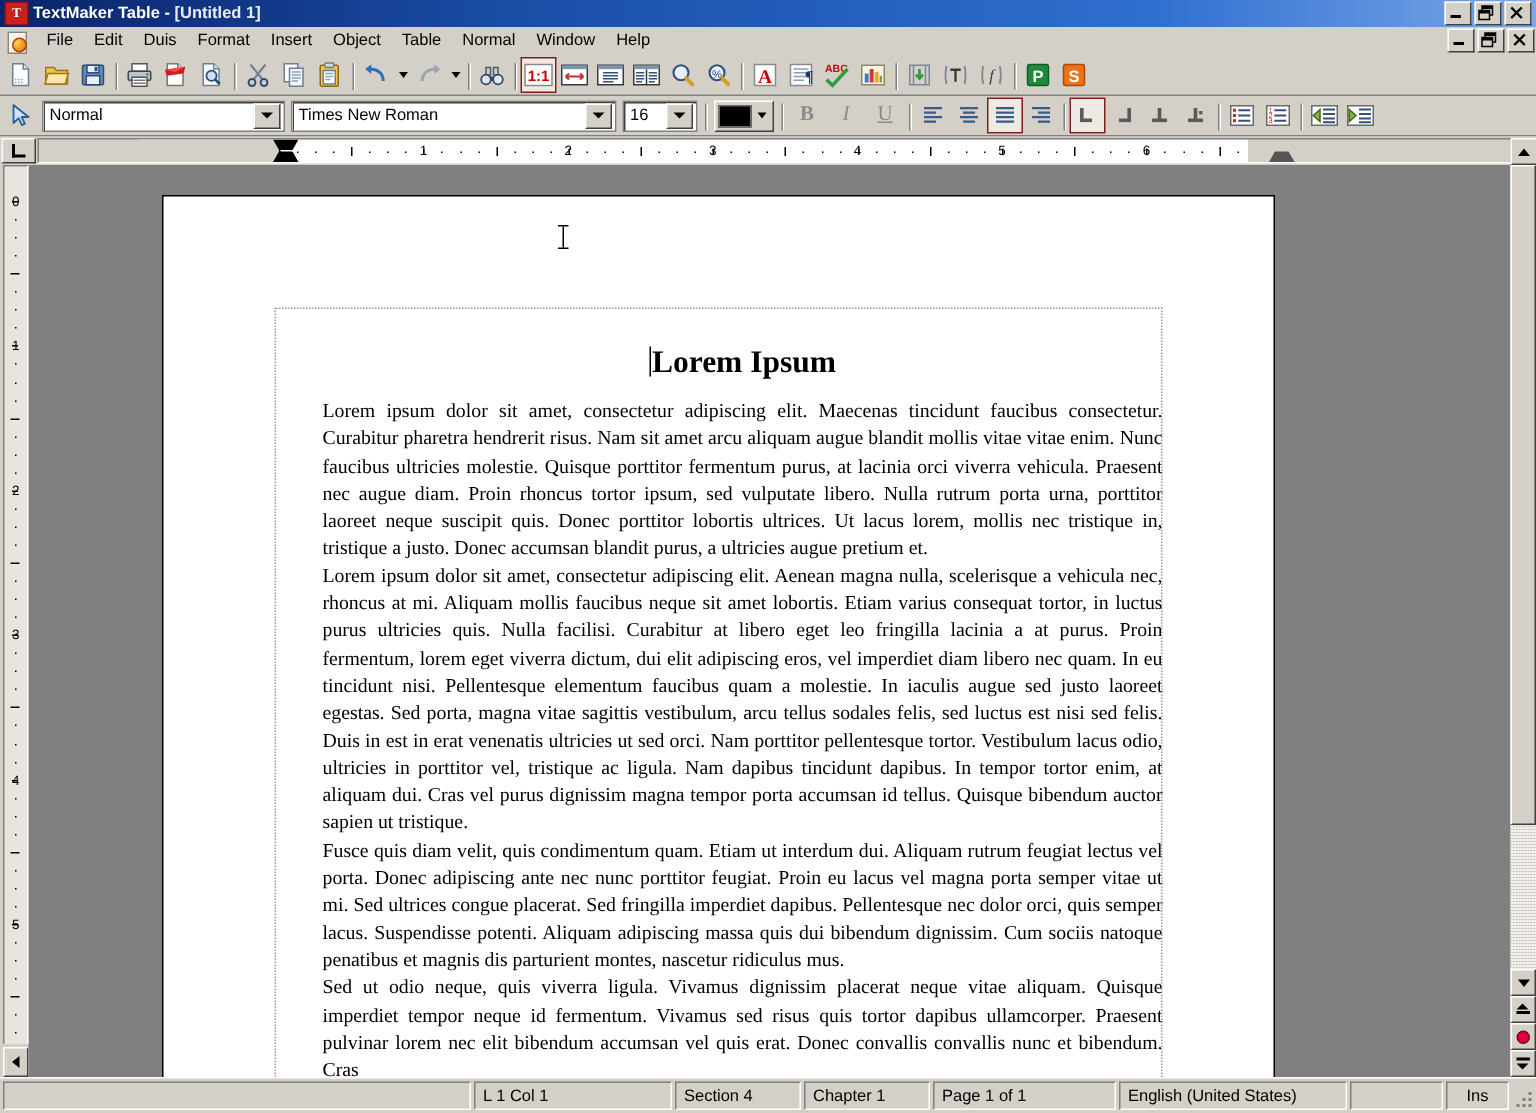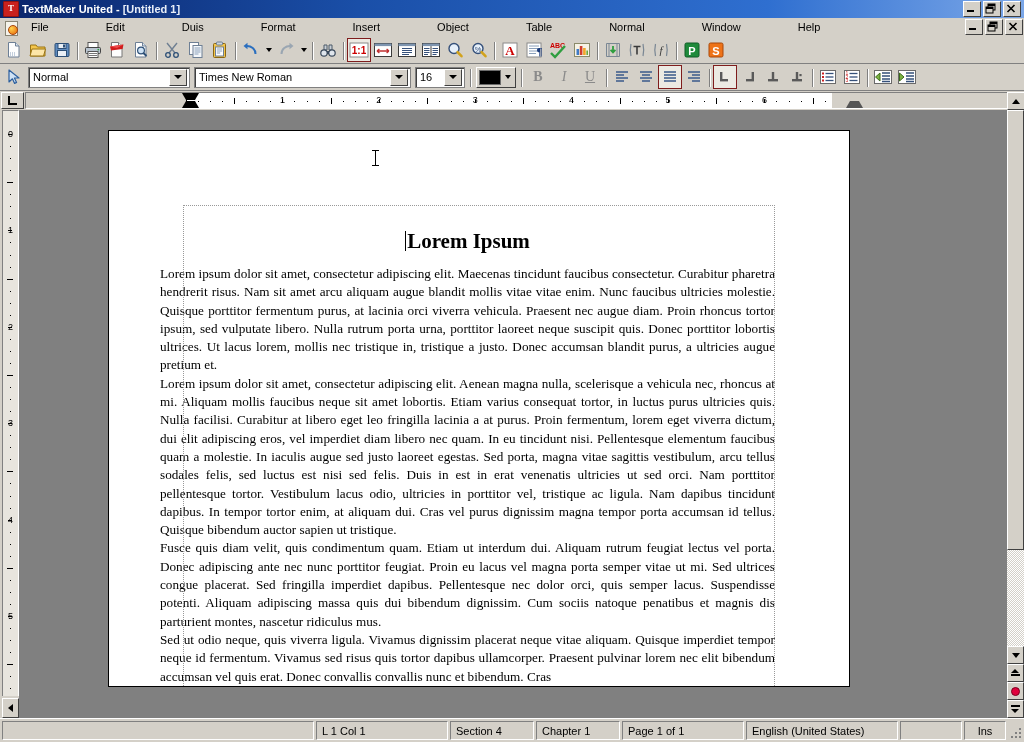--- a/index.html
+++ b/index.html
@@ -38,21 +38,21 @@
   .menurow{
     height:18px;flex:0 0 18px;background:#d4d0c8;display:flex;align-items:center;
     border-bottom:1px solid #d4d0c8;
   }
   .menu-icon{
     width:16px;height:15px;margin:0 4px 0 4px;flex:0 0 16px;position:relative;
   }
   .menu-icon .sheet{position:absolute;left:1px;top:1px;width:11px;height:13px;background:#f5f3ea;border:1px solid #8a8575;}
   .menu-icon .dot{position:absolute;left:4px;top:5px;width:8px;height:8px;border-radius:50%;
     background:radial-gradient(circle at 30% 30%,#ffd34d,#e8670a);border:1px solid #a8420a;}
-  .menuitems{display:flex;gap:43px;}
+  .menuitems{display:flex;}
   .menuitems .mi{padding:2px 7px;font-size:11px;color:#000;cursor:default;}
   .menurow .spacer{flex:1;}
 
   
   .toolbar{
     height:26px;flex:0 0 26px;background:#d4d0c8;display:flex;align-items:center;
     padding:0 2px;gap:0px;
     border-bottom:1px solid #808080;
   }
   .toolbar.second{border-bottom:1px solid #808080;}
@@ -135,21 +135,21 @@
   .canvas{flex:1;background:#808080;position:relative;overflow:hidden;}
   .page{
     position:absolute;left:88px;top:20px;width:740px;background:#fff;
     border:1px solid #000;
   }
   .page .margin-box{
     position:absolute;left:74px;top:74px;right:74px;bottom:0;
     border-top:1px dotted #999;border-left:1px dotted #999;border-right:1px dotted #999;
     pointer-events:none;
   }
-  .doc-inner{padding:98px 74px 0 51px;font-family:"Liberation Serif",serif;}
+  .doc-inner{padding:98px 74px 0 106px;font-family:"Liberation Serif",serif;}
   .doc-title{
     text-align:center;font-size:21px;font-weight:bold;margin:0 0 11px 0;
     font-family:"Liberation Serif",serif;position:relative;
   }
   .caret{display:inline-block;width:1px;height:20px;background:#000;vertical-align:-3px;margin-right:1px;}
   .doc-p{
     font-size:13.2px;line-height:18.3px;text-align:justify;margin:0;
     font-family:"Liberation Serif",serif;color:#000;hyphens:auto;-webkit-hyphens:auto;
   }
   .mousecaret{position:absolute;left:266px;top:20px;width:1px;height:14px;background:#000;}
@@ -203,21 +203,21 @@
   svg{display:block;}
 </style>
 </head>
 <body>
 
 <div class="app">
 
   <div class="titlebar">
     <div class="app-icon">T</div>
     <div class="t-text">
-      <span>TextMaker United</span><span> - </span><span class="doc">[Untitled 1]</span>
+      <span>TextMaker Table</span><span> - </span><span class="doc">[Untitled 1]</span>
     </div>
     <div class="spacer"></div>
     <div class="winbtns">
       <div class="wbtn">
         <svg width="14" height="13" viewBox="0 0 14 13">
             <rect x="3" y="8" width="7" height="2" fill="#000"></rect>
           </svg>
       </div>
       <div class="wbtn">
         <svg width="14" height="13" viewBox="0 0 14 13">

